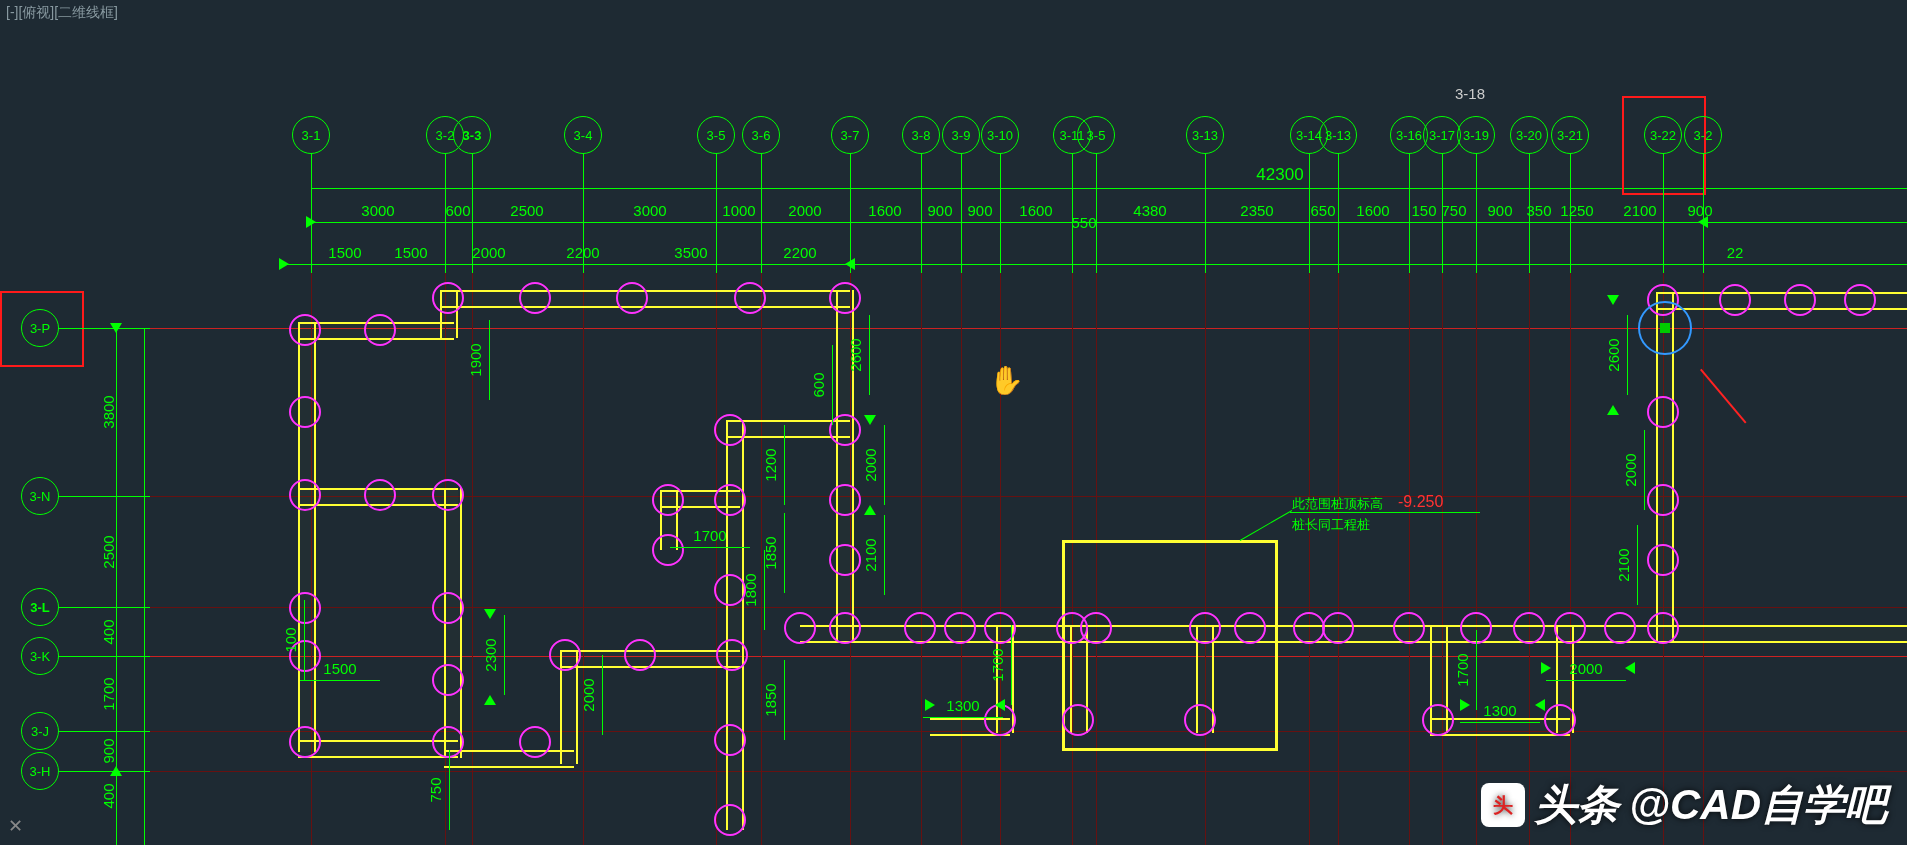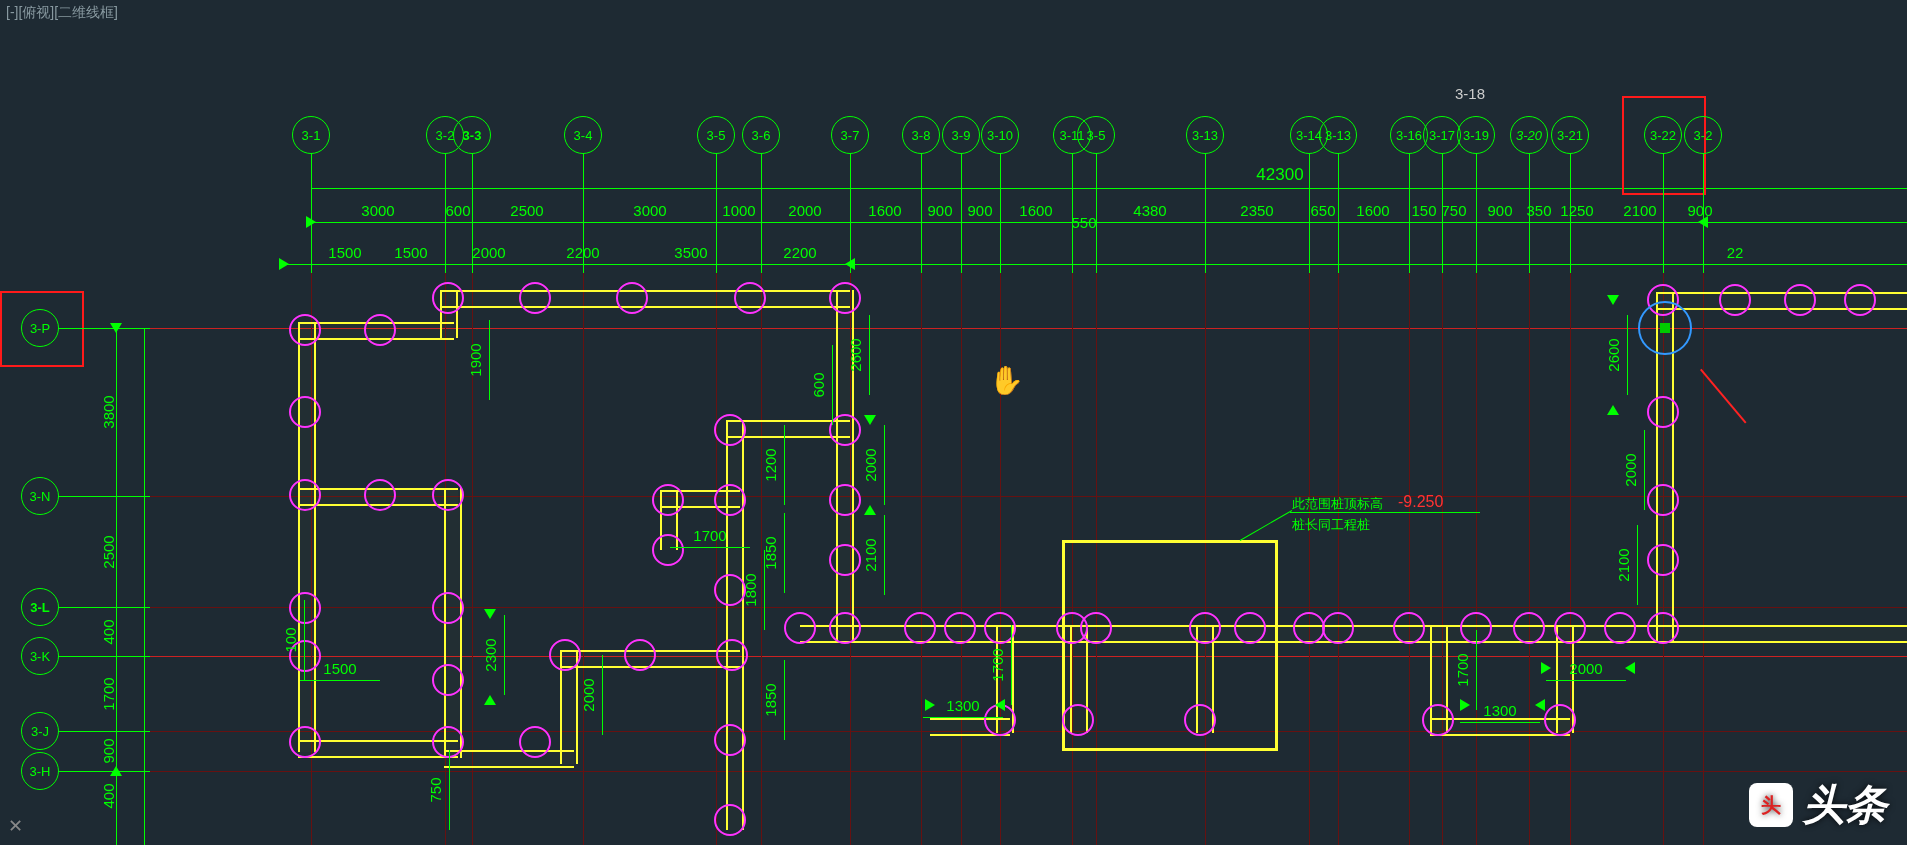--- a/index.html
+++ b/index.html
@@ -275,20 +275,21 @@
 
   <span class="dim-text" style="left:1470px;top:93px;color:#ccc">3-18</span>
 
   <div class="pan-cursor" style="left:1007px;top:380px">✋</div>
 
   <div class="vcube">✕</div>
 
   <div class="watermark">
     <span class="logo">头</span>
     <span>头条</span>
+    <span>@CAD自学吧</span>
   </div>
 
   <div id="top-axes">
       <div class="axis-circle" style="left: 311px; top: 135px;">3-1</div>
       <div class="axis-stem-v" style="left: 311px; top: 153px; height: 120px;"></div>
       <div class="tick-v" style="left: 311px; top: 182px; height: 12px;"></div>
       <div class="tick-v" style="left: 311px; top: 216px; height: 12px;"></div>
       <div class="tick-v" style="left: 311px; top: 258px; height: 12px;"></div>
       <div class="axis-circle" style="left: 445px; top: 135px;">3-2</div>
       <div class="axis-stem-v" style="left: 445px; top: 153px; height: 120px;"></div>
@@ -368,21 +369,21 @@
       <div class="axis-circle" style="left: 1442px; top: 135px;">3-17</div>
       <div class="axis-stem-v" style="left: 1442px; top: 153px; height: 120px;"></div>
       <div class="tick-v" style="left: 1442px; top: 182px; height: 12px;"></div>
       <div class="tick-v" style="left: 1442px; top: 216px; height: 12px;"></div>
       <div class="tick-v" style="left: 1442px; top: 258px; height: 12px;"></div>
       <div class="axis-circle" style="left: 1476px; top: 135px;">3-19</div>
       <div class="axis-stem-v" style="left: 1476px; top: 153px; height: 120px;"></div>
       <div class="tick-v" style="left: 1476px; top: 182px; height: 12px;"></div>
       <div class="tick-v" style="left: 1476px; top: 216px; height: 12px;"></div>
       <div class="tick-v" style="left: 1476px; top: 258px; height: 12px;"></div>
-      <div class="axis-circle" style="left: 1529px; top: 135px; font-style: italic;">3-20</div>
+      <div class="axis-circle" style="left: 1529px; top: 135px;">3-20</div>
       <div class="axis-stem-v" style="left: 1529px; top: 153px; height: 120px;"></div>
       <div class="tick-v" style="left: 1529px; top: 182px; height: 12px;"></div>
       <div class="tick-v" style="left: 1529px; top: 216px; height: 12px;"></div>
       <div class="tick-v" style="left: 1529px; top: 258px; height: 12px;"></div>
       <div class="axis-circle" style="left: 1570px; top: 135px;">3-21</div>
       <div class="axis-stem-v" style="left: 1570px; top: 153px; height: 120px;"></div>
       <div class="tick-v" style="left: 1570px; top: 182px; height: 12px;"></div>
       <div class="tick-v" style="left: 1570px; top: 216px; height: 12px;"></div>
       <div class="tick-v" style="left: 1570px; top: 258px; height: 12px;"></div>
       <div class="axis-circle" style="left: 1663px; top: 135px;">3-22</div>

